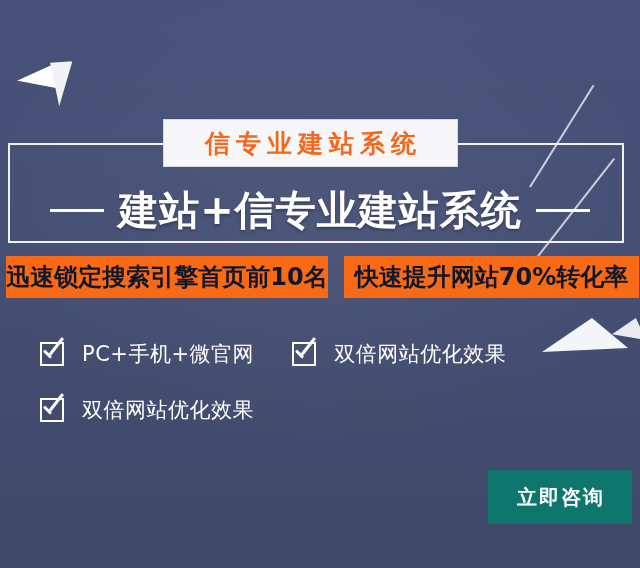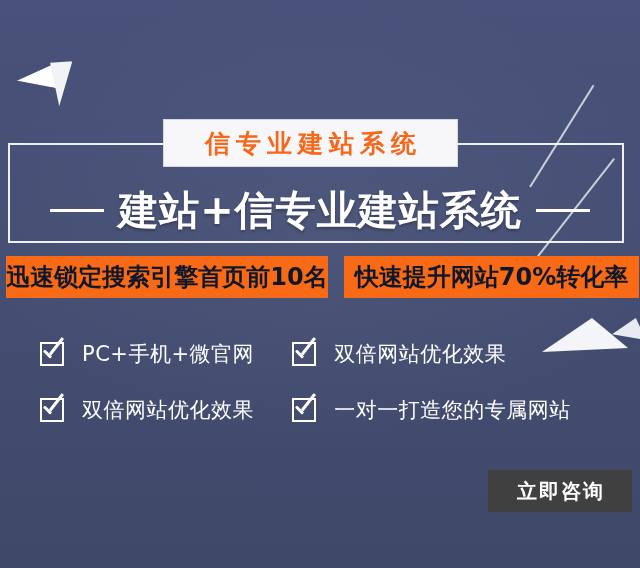--- a/index.html
+++ b/index.html
@@ -280,22 +280,22 @@
     line-height: 1;
     letter-spacing: 0.5px;
   }
 
   
   .cta {
     position: absolute;
     left: 488px;
     top: 470px;
     width: 144px;
-    height: 42px;
-    background: #404040;
+    height: 54px;
+    background: #0f766e;
     border: none;
     display: flex;
     align-items: center;
     justify-content: center;
     cursor: pointer;
     padding: 0;
     font-family: inherit;
   }
   .cta-text {
     color: #ffffff;
@@ -379,30 +379,20 @@
         <span class="check-icon">
           <span class="box"></span>
           <span class="tick">
             <span class="s1"></span>
             <span class="s2"></span>
           </span>
         </span>
         <span class="feature-label">双倍网站优化效果</span>
       </div>
 
-      <div class="feature col-2">
-        <span class="check-icon">
-          <span class="box"></span>
-          <span class="tick">
-            <span class="s1"></span>
-            <span class="s2"></span>
-          </span>
-        </span>
-        <span class="feature-label">一对一打造您的专属网站</span>
-      </div>
     </div>
 
   </div>
 
   <button class="cta">
     <span class="cta-text">立即咨询</span>
   </button>
 
 </div>
 

